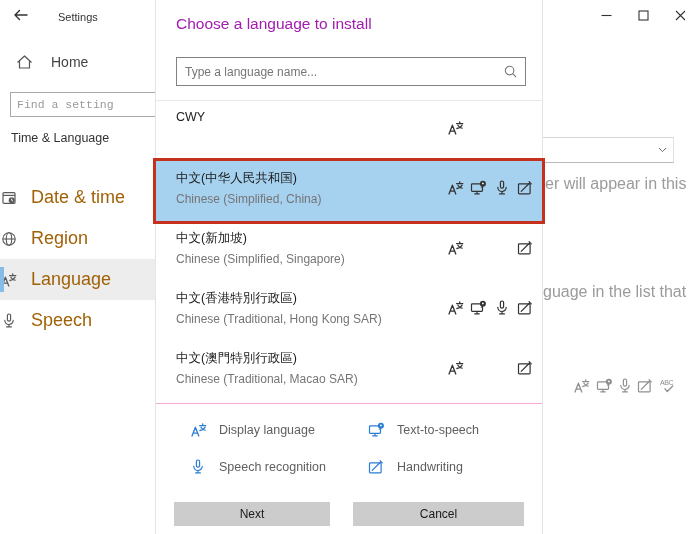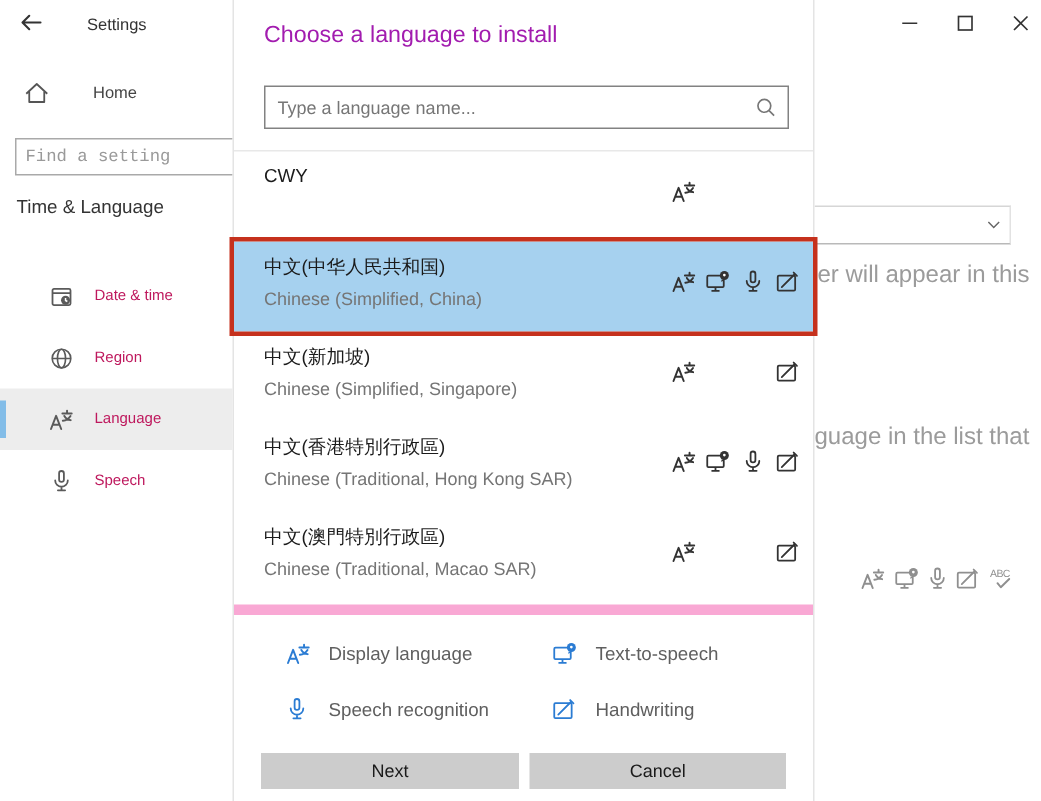--- a/index.html
+++ b/index.html
@@ -8,31 +8,31 @@
     background:#ffffff;color:#222;
     font-family:"Liberation Sans","DejaVu Sans",sans-serif;
     -webkit-font-smoothing:antialiased;
   }
   .icon{display:inline-flex;align-items:center;justify-content:center;line-height:0;}
 
   
   .sidebar{position:absolute;left:0;top:0;width:155px;height:534px;background:#fff;}
   .sb-back{position:absolute;left:13px;top:7px;cursor:default;}
   .sb-title{position:absolute;left:58px;top:11px;font-size:11px;color:#333;}
-  .sb-home{position:absolute;left:16px;top:54px;display:flex;align-items:center;gap:29px;font-size:11px;color:#454545;}
+  .sb-home{position:absolute;left:16px;top:54px;display:flex;align-items:center;gap:18px;font-size:14px;color:#454545;}
   .sb-search{
     position:absolute;left:10px;top:92px;width:150px;height:25px;box-sizing:border-box;
     border:1px solid #a9a9a9;font-size:11.5px;padding:0 6px;color:#333;outline:none;
     font-family:Liberation Mono, monospace;background:#fff;
   }
   .sb-search::placeholder{color:#9a9a9a;}
   .sb-section{position:absolute;left:11px;top:131px;font-size:12.5px;color:#333;}
   .sb-items{position:absolute;left:0;top:177px;width:155px;}
-  .sb-item{height:41px;display:flex;align-items:center;padding-left:32px;gap:14px;
-    font-size:10px;color:#be185d;position:relative;box-sizing:border-box;}
+  .sb-item{height:41px;display:flex;align-items:center;padding-left:0;gap:14px;
+    font-size:18px;color:#a16207;position:relative;box-sizing:border-box;}
   .sb-item .icon{color:#5a5a5a;width:17px;}
   .sb-item.selected{background:#ededed;}
   .sb-item.selected::before{content:"";position:absolute;left:0;top:8px;bottom:8px;width:4px;background:#83bde8;}
 
   
   .win-controls{position:absolute;top:10px;right:8px;display:flex;gap:26px;}
   .win-controls .icon{color:#333;cursor:default;}
   .bg-dropdown{position:absolute;left:543px;top:137px;width:131px;height:26px;box-sizing:border-box;
     border-top:1px solid #d6d6d6;border-bottom:1px solid #b9b9b9;border-right:1px solid #e2e2e2;}
   .bg-dropdown .icon{position:absolute;right:6px;top:9px;color:#666;}
@@ -54,28 +54,28 @@
   .dlg-search-icon{position:absolute;left:348px;top:65px;color:#777;}
   .dlg-sep{position:absolute;left:0;width:100%;height:1px;background:#e8e8e8;}
 
   .lang-list{position:absolute;left:0;top:101px;width:100%;}
   .lang-row{height:60px;position:relative;cursor:default;text-decoration:underline;}
   .lang-native{position:absolute;left:20px;top:9px;font-size:12.5px;color:#1b1b1b;}
   .lang-english{position:absolute;left:20px;top:31px;font-size:12px;color:#757575;}
   .lang-icons{position:absolute;left:288px;top:19px;display:grid;grid-template-columns:repeat(4,23px);color:#333;}
   .lang-row.selected{background:#a6d1ef;outline:3px solid #c5311d;z-index:5;}
 
-  .legend{position:absolute;left:0;top:403px;width:100%;height:90px;border-top:7px solid #f9a8d4;}
+  .legend{position:absolute;left:0;top:403px;width:100%;height:90px;border-top:1px solid #f9a8d4;}
   .legend-grid{position:absolute;left:33px;top:7px;display:grid;grid-template-columns:178px auto;grid-auto-rows:37px;align-items:center;}
   .legend-item{display:flex;align-items:center;gap:12px;font-size:12.5px;color:#5f5f5f;}
   .legend-item .icon{color:#2b7cd3;width:18px;}
 
   .btn{position:absolute;top:502px;height:24px;background:#cccccc;border:none;
     font-size:12px;color:#1a1a1a;font-family:inherit;display:flex;align-items:center;justify-content:center;cursor:default;}
-  .btn-next{left:18px;width:172px;}
+  .btn-next{left:18px;width:156px;}
   .btn-cancel{left:197px;width:171px;}
 </style>
 </head>
 <body>
 
 <div class="win-controls">
   <span class="icon">
     <svg width="11" height="11" viewBox="0 0 11 11" fill="none" stroke="#333" stroke-width="1.1">
         <path d="M.5 5.5h10"></path>
       </svg>

